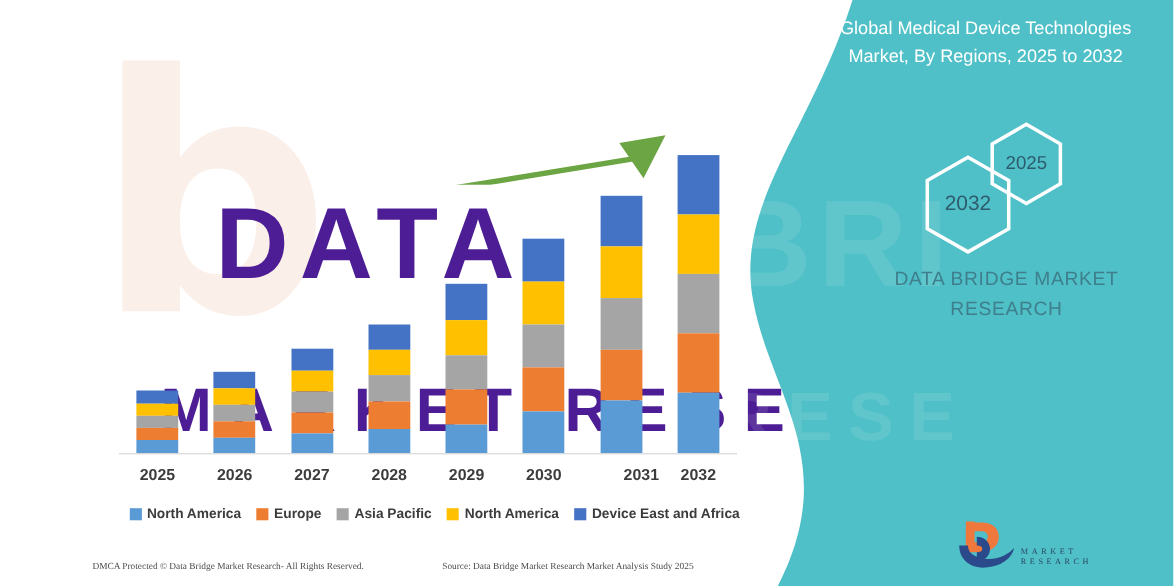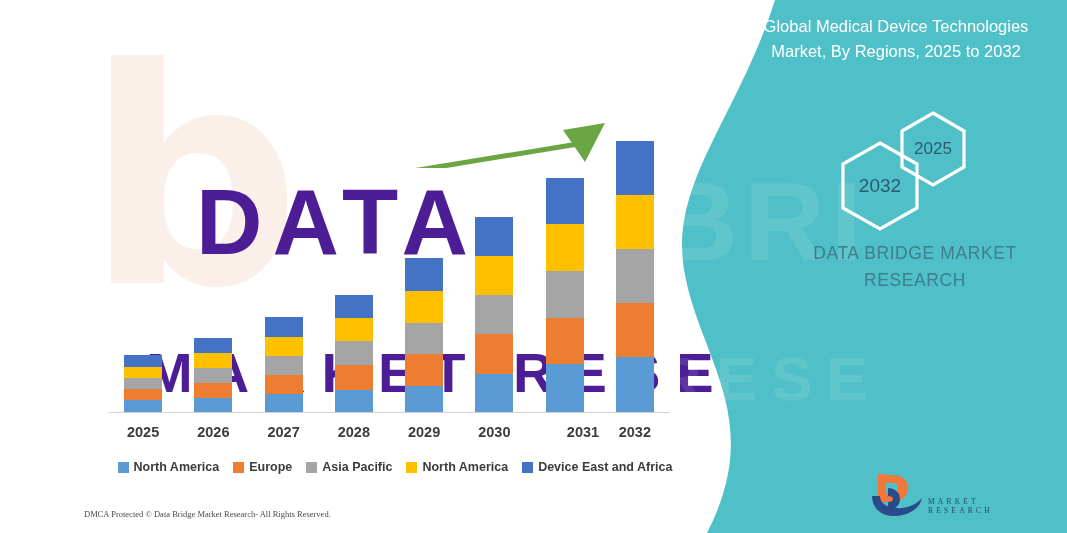--- a/index.html
+++ b/index.html
@@ -307,20 +307,21 @@
         <span class="legend-swatch" style="background: rgb(255, 192, 0);"></span>
         <span class="legend-label">North America</span>
       </div>
       <div class="legend-item">
         <span class="legend-swatch" style="background: rgb(68, 114, 196);"></span>
         <span class="legend-label">Device East and Africa</span>
       </div>
     </div>
 
   <div class="footer-left">DMCA Protected © Data Bridge Market Research-  All Rights Reserved.</div>
+  <div class="footer-right">Source: Data Bridge Market Research  Market Analysis Study 2025</div>
 
   <div class="teal-panel">
     <svg viewBox="0 0 400 533" preserveAspectRatio="none">
       <path d="M 400 0 L 108 0 C 70 120, 0 185, 18 275 C 34 360, 98 420, 40 533 L 400 533 Z" fill="#4FC0C7"></path>
       <g opacity="0.10" fill="#ffffff" font-family="Liberation Sans, sans-serif" font-weight="700">
         <text x="-10" y="260" font-size="112" letter-spacing="6">BRI</text>
         <text x="-10" y="400" font-size="62" letter-spacing="14">RESE</text>
       </g>
     </svg>
   </div>

